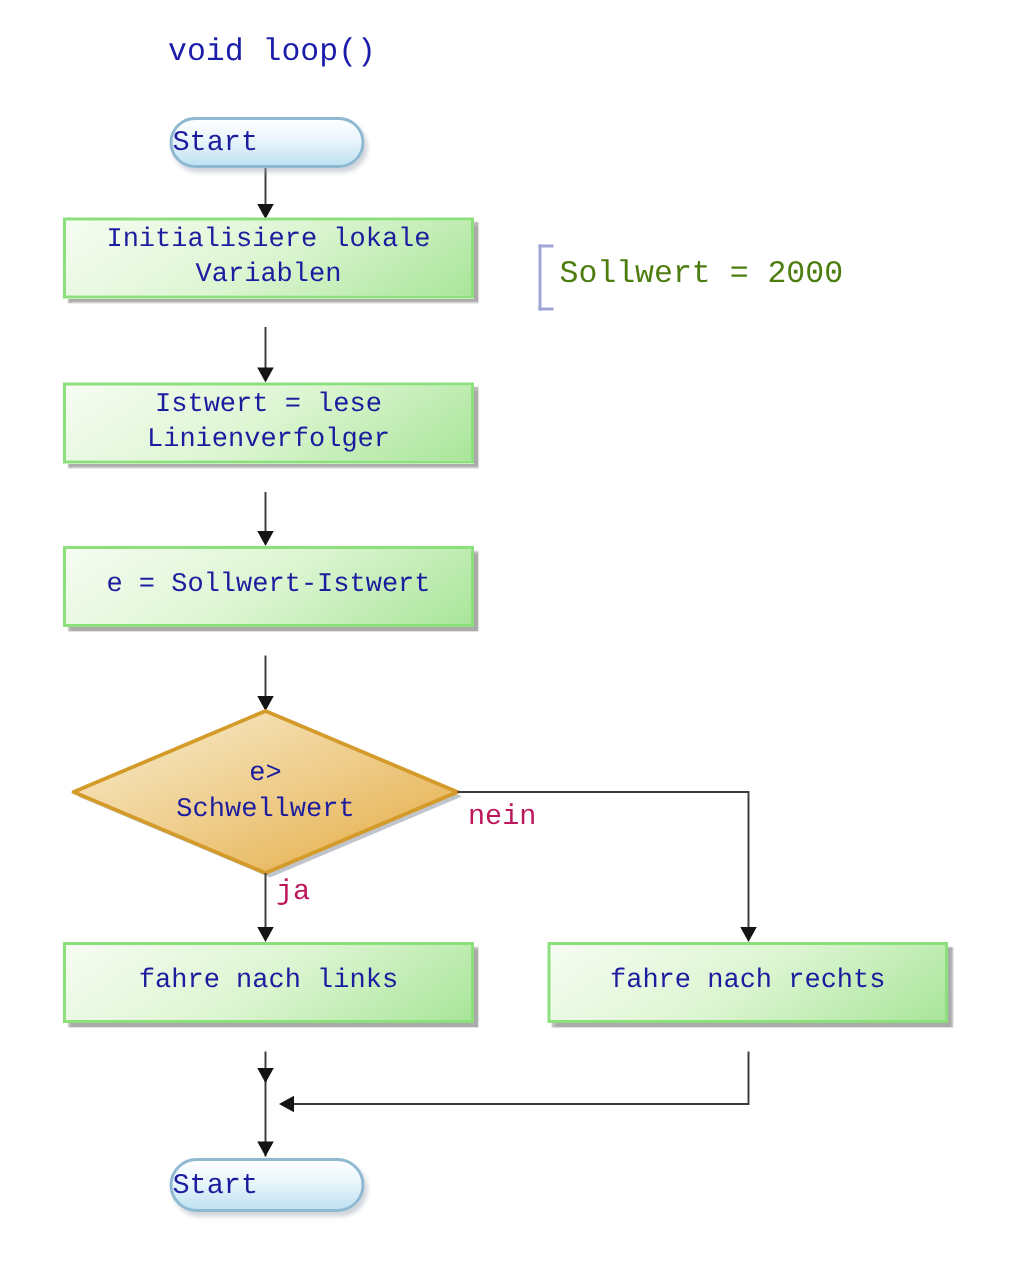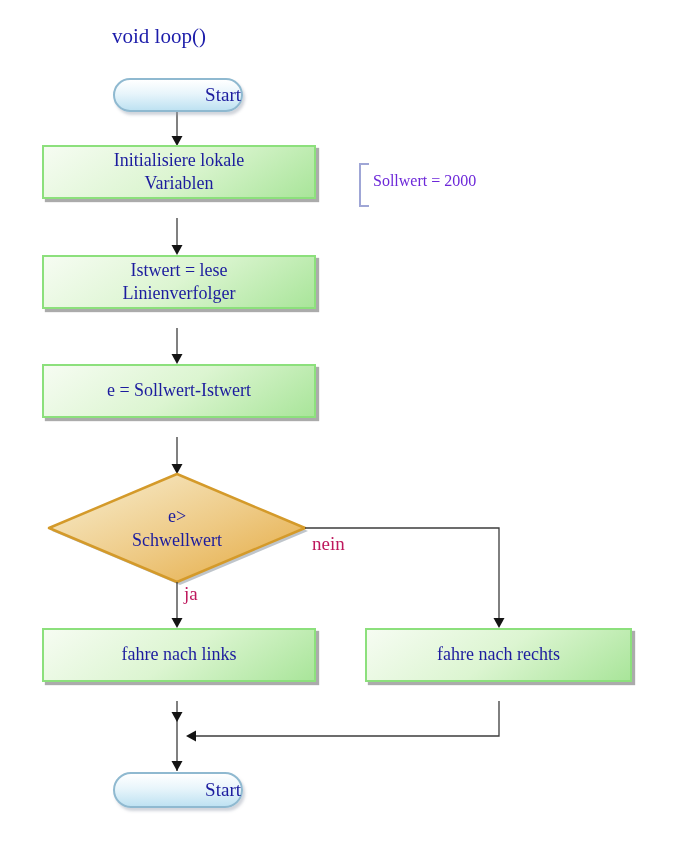--- a/index.html
+++ b/index.html
@@ -1,29 +1,29 @@
 <!DOCTYPE html>
 <html><head>
 <meta charset="utf-8">
 <style>
   html,body{margin:0;padding:0;background:#ffffff;}
   #canvas{
     position:relative;width:675px;height:843px;background:#ffffff;
-    font-family:Liberation Serif, serif;overflow:hidden;
+    font-family:Liberation Mono, monospace;overflow:hidden;
   }
   #title{
     position:absolute;left:112px;top:24px;font-size:21px;color:#1c1caa;
     white-space:nowrap;
   }
   .pill{
     position:absolute;width:130px;box-sizing:border-box;
     border:2px solid #8fb9d0;border-radius:18px;
     background:linear-gradient(180deg,#ffffff 0%,#e8f5fb 45%,#bfe2f2 100%);
     box-shadow:2px 3px 3px rgba(150,160,175,0.45);
-    display:flex;align-items:center;justify-content:flex-end;
+    display:flex;align-items:center;justify-content:flex-start;
     font-size:19px;color:#1c1c9e;z-index:2;
   }
   #node-start{left:113px;top:78px;height:34px;}
   #node-end{left:113px;top:772px;height:36px;}
   .process{
     position:absolute;width:274px;height:54px;box-sizing:border-box;
     border:2px solid #8ce07c;
     background:linear-gradient(145deg,#f6fcf2 0%,#dcf5d1 50%,#a9e59a 100%);
     box-shadow:3px 3px 1px #ababab;
     display:flex;flex-direction:column;align-items:center;justify-content:center;
@@ -43,21 +43,21 @@
     position:absolute;font-size:19px;color:#be185d;z-index:3;white-space:nowrap;
   }
   #label-ja{left:184px;top:583px;}
   #label-nein{left:312px;top:533px;}
   #annotation-bracket{
     position:absolute;left:359px;top:163px;width:8px;height:40px;
     border-left:2px solid #9fa6d6;border-top:2px solid #9fa6d6;
     border-bottom:2px solid #9fa6d6;z-index:2;
   }
   #annotation-text{
-    position:absolute;left:373px;top:172px;font-size:16px;color:#6d28d9;
+    position:absolute;left:373px;top:172px;font-size:21px;color:#4d7c0f;
     white-space:nowrap;z-index:2;
   }
   #connectors{position:absolute;left:0;top:0;z-index:1;}
   .flowline{stroke:#3c3c3c;stroke-width:1.3;fill:none;}
   .arrowhead{fill:#141414;stroke:none;}
 </style>
 </head>
 <body>
 
 <div id="canvas">

